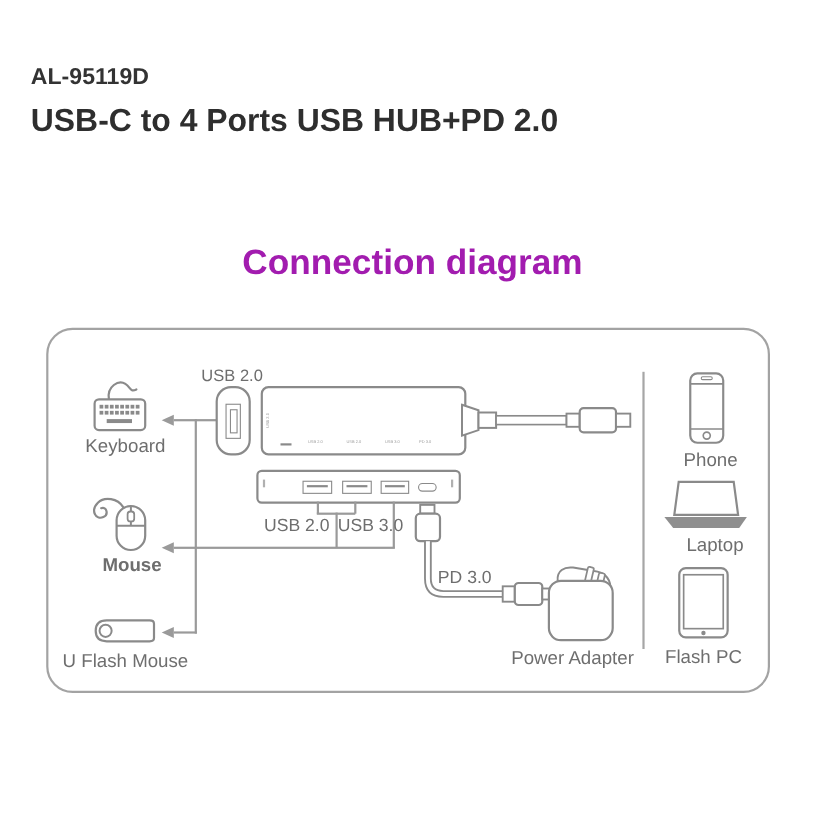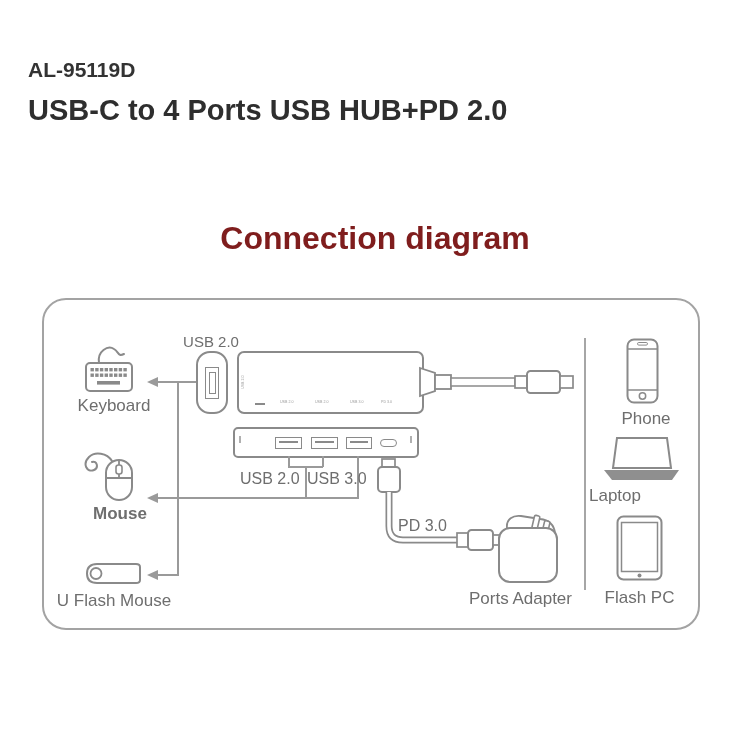--- a/index.html
+++ b/index.html
@@ -5,21 +5,21 @@
   html,body{margin:0;padding:0;background:#fff;}
   body{width:750px;height:750px;position:relative;font-family:"Liberation Sans","DejaVu Sans",sans-serif;overflow:hidden;}
   .abs{position:absolute;}
   .lbl{position:absolute;color:#6e6e6e;font-size:17px;text-align:center;white-space:nowrap;}
   .lbl-sm{position:absolute;color:#6e6e6e;font-size:16px;text-align:center;white-space:nowrap;}
   .line{position:absolute;background:#9a9a9a;}
   .arrow-left{position:absolute;width:0;height:0;border-top:5px solid transparent;border-bottom:5px solid transparent;border-right:11px solid #9a9a9a;}
   .tinytxt{position:absolute;color:#9a9a9a;font-size:8px;white-space:nowrap;transform:scale(0.45);transform-origin:0 0;}
   #model{position:absolute;left:28px;top:58px;font-size:21px;font-weight:700;color:#333;}
   #product{position:absolute;left:28px;top:94px;font-size:29px;font-weight:700;color:#2e2e2e;}
-  #heading{position:absolute;left:0;top:220px;width:750px;text-align:center;font-size:32px;font-weight:700;color:#7f1d1d;}
+  #heading{position:absolute;left:0;top:220px;width:750px;text-align:center;font-size:32px;font-weight:700;color:#a21caf;}
   #diagram-box{position:absolute;left:42px;top:298px;width:654px;height:328px;border:2px solid #a3a3a3;border-radius:24px;}
   .stroke-rect{position:absolute;border:2px solid #8a8a8a;background:#fff;}
   svg{display:block;}
 </style>
 </head>
 <body>
 
 <div id="model">AL-95119D</div>
 <div id="product">USB-C to 4 Ports USB HUB+PD 2.0</div>
 <div id="heading">Connection diagram</div>
@@ -126,36 +126,36 @@
 <div class="lbl-sm" style="left:398px;top:517px;width:48px;">PD 3.0</div>
 
 <svg class="abs" style="left:493px;top:510px;" width="78" height="78" viewBox="0 0 78 78">
   <path d="M14,18 C13,9 20,5 28,6 L47,9 C56,10 61,15 62,23" fill="none" stroke="#8a8a8a" stroke-width="1.8"></path>
   <g transform="rotate(13 44 22)">
     <rect x="38" y="6" width="5.5" height="20" rx="1.5" fill="#fff" stroke="#8a8a8a" stroke-width="1.6"></rect>
     <rect x="49" y="9" width="5.5" height="19" rx="1.5" fill="#fff" stroke="#8a8a8a" stroke-width="1.6"></rect>
   </g>
   <rect x="6" y="18" width="58" height="54" rx="11" fill="#fff" stroke="#8a8a8a" stroke-width="2"></rect>
 </svg>
-<div class="lbl" style="left:448px;top:589px;width:145px;">Ports Adapter</div>
+<div class="lbl" style="left:448px;top:589px;width:145px;">Power Adapter</div>
 
 <div class="line" style="left:584px;top:338px;width:1.5px;height:252px;background:#a6a6a6;"></div>
 
 <svg class="abs" style="left:626px;top:338px;" width="33" height="67" viewBox="0 0 33 67">
   <rect x="1.5" y="1.5" width="30" height="63" rx="6.5" fill="#fff" stroke="#8a8a8a" stroke-width="2"></rect>
   <path d="M1.5,11 H31.5 M1.5,52 H31.5" stroke="#8a8a8a" stroke-width="1.5"></path>
   <rect x="11.5" y="4.5" width="10" height="2.6" rx="1.3" fill="none" stroke="#8a8a8a" stroke-width="1"></rect>
   <circle cx="16.5" cy="58" r="3.2" fill="none" stroke="#8a8a8a" stroke-width="1.5"></circle>
 </svg>
 <div class="lbl" style="left:606px;top:409px;width:80px;">Phone</div>
 
 <svg class="abs" style="left:603px;top:436px;" width="80" height="46" viewBox="0 0 80 46">
   <polygon points="14,2 64,2 68,32 10,32" fill="#fff" stroke="#8a8a8a" stroke-width="2"></polygon>
   <polygon points="1,34 76,34 69,44 9,44" fill="#8f8f8f"></polygon>
 </svg>
-<div class="lbl" style="left:575px;top:486px;width:80px;">Laptop</div>
+<div class="lbl" style="left:610px;top:486px;width:80px;">Laptop</div>
 
 <svg class="abs" style="left:616px;top:515px;" width="47" height="67" viewBox="0 0 47 67">
   <rect x="1.5" y="1.5" width="44" height="63" rx="6" fill="#fff" stroke="#8a8a8a" stroke-width="2"></rect>
   <rect x="5.5" y="7.5" width="36" height="49" fill="none" stroke="#8a8a8a" stroke-width="1.5"></rect>
   <circle cx="23.5" cy="60.5" r="2" fill="#8a8a8a"></circle>
 </svg>
 <div class="lbl" style="left:592px;top:588px;width:95px;">Flash PC</div>
 
 </body></html>

